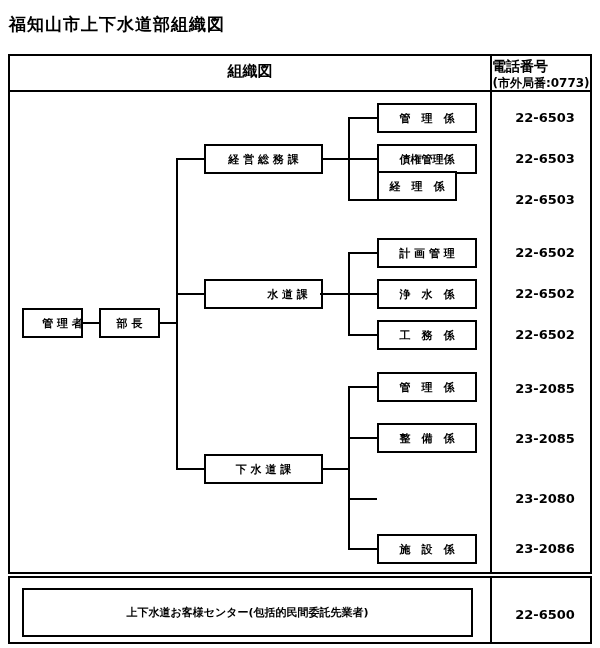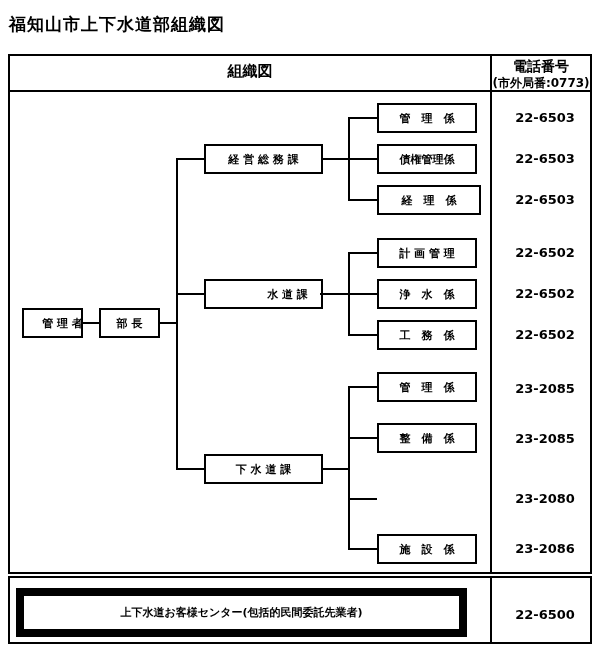--- a/index.html
+++ b/index.html
@@ -5,31 +5,31 @@
   html,body{margin:0;padding:0;background:#fff;}
   .canvas{position:relative;width:600px;height:648px;background:#ffffff;
           font-family:"DejaVu Sans",sans-serif;color:#000;overflow:hidden;}
   .page-title{position:absolute;left:9px;top:13px;font-size:17px;font-weight:bold;
               letter-spacing:1px;white-space:nowrap;}
   .tbl{position:absolute;border:2px solid #000;box-sizing:border-box;background:#fff;}
   .vdiv,.vline{position:absolute;width:2px;background:#000;}
   .hdiv,.hline{position:absolute;height:2px;background:#000;}
   .hdr-org{position:absolute;left:10px;top:62px;width:480px;text-align:center;
            font-size:15px;font-weight:bold;}
-  .hdr-phone{position:absolute;left:492px;top:58px;width:98px;text-align:center;
+  .hdr-phone{position:absolute;left:492px;top:58px;width:98px;
              font-size:14px;font-weight:bold;line-height:16px;}
   .hdr-note{position:absolute;left:492px;top:75px;width:98px;text-align:center;
             font-size:12px;font-weight:bold;}
   .obox{position:absolute;border:2px solid #000;box-sizing:border-box;background:#fff;
         display:flex;align-items:center;justify-content:center;
         font-size:11px;font-weight:bold;white-space:pre;}
   .phone{position:absolute;left:492px;width:106px;text-align:center;
          font-size:13px;font-weight:bold;line-height:18px;white-space:nowrap;}
-  .foot-box{position:absolute;left:16px;top:588px;width:451px;height:49px;
-            border:8px solid #000000;box-sizing:border-box;display:flex;align-items:center;
+  .foot-box{position:absolute;left:22px;top:588px;width:451px;height:49px;
+            border:2px solid #000000;box-sizing:border-box;display:flex;align-items:center;
             justify-content:center;font-size:11px;font-weight:bold;white-space:pre;}
 </style>
 </head>
 <body>
 
 <div class="canvas">
 
   <div class="page-title">福知山市上下水道部組織図</div>
 
   <div class="tbl" style="left:8px;top:54px;width:584px;height:520px;"></div>
@@ -42,21 +42,21 @@
 
   <div class="obox" style="left:22px;top:308px;width:61px;height:30px;padding-left:20px;">管 理 者</div>
   <div class="obox" style="left:204px;top:144px;width:119px;height:30px;">経 営 総 務 課</div>
 
   <div class="obox" style="left:99px;top:308px;width:61px;height:30px;">部 長</div>
   <div class="obox" style="left:204px;top:279px;width:119px;height:30px;padding-left:48px;">水 道 課</div>
   <div class="obox" style="left:204px;top:454px;width:119px;height:30px;">下 水 道 課</div>
 
   <div class="obox" style="left:377px;top:103px;width:100px;height:30px;">管　理　係</div>
   <div class="obox" style="left:377px;top:144px;width:100px;height:30px;">債権管理係</div>
-  <div class="obox" style="left:377px;top:185px;width:104px;height:30px;">経　理　係</div>
+  <div class="obox" style="left:377px;top:171px;width:80px;height:30px;">経　理　係</div>
 
   <div class="obox" style="left:377px;top:238px;width:100px;height:30px;">計 画 管 理</div>
   <div class="obox" style="left:377px;top:279px;width:100px;height:30px;">浄　水　係</div>
   <div class="obox" style="left:377px;top:320px;width:100px;height:30px;">工　務　係</div>
 
   <div class="obox" style="left:377px;top:372px;width:100px;height:30px;">管　理　係</div>
   <div class="obox" style="left:377px;top:423px;width:100px;height:30px;">整　備　係</div>
   <div class="obox" style="left:377px;top:534px;width:100px;height:30px;">施　設　係</div>
 
   <div class="hline" style="left:83px;top:322px;width:16px;"></div>

